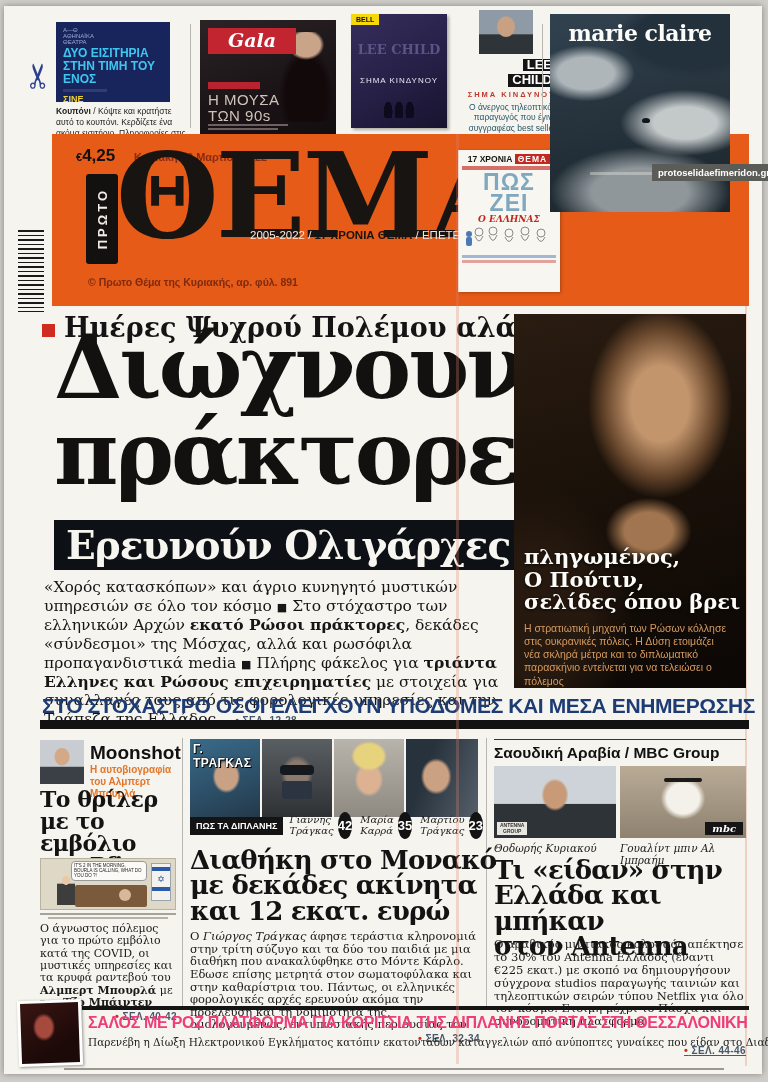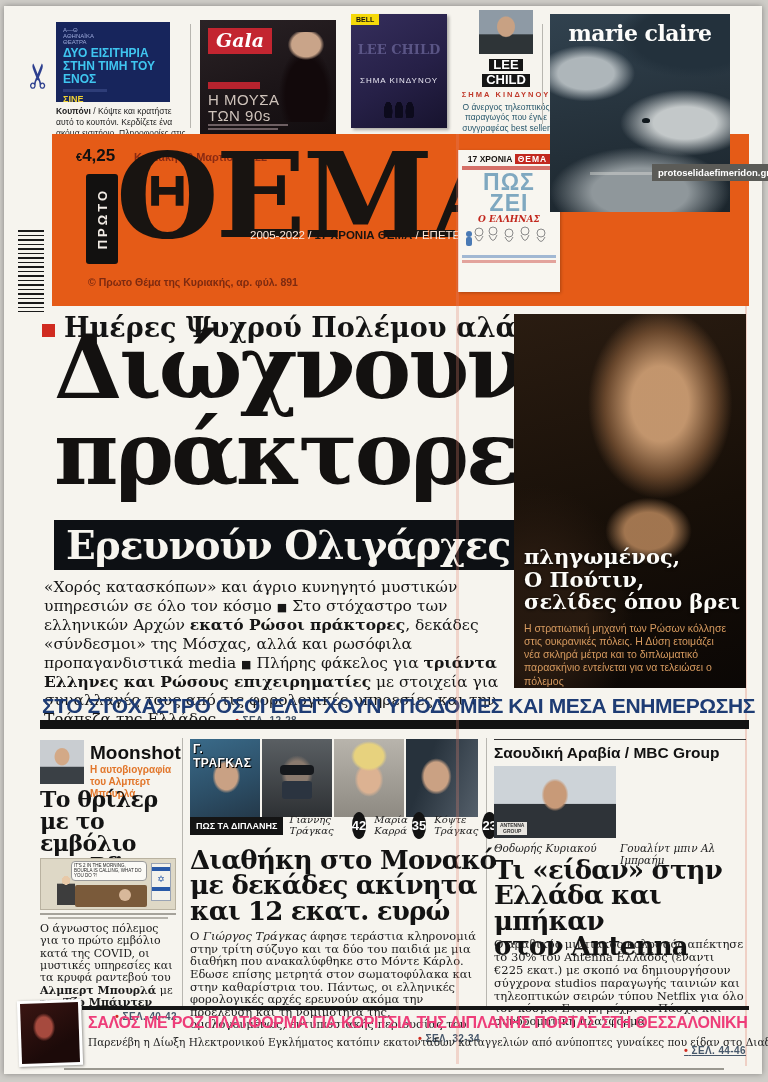--- a/index.html
+++ b/index.html
@@ -31,38 +31,38 @@
     <div style="font-size:9px;font-weight:bold;color:#f0d233;">ΣΙΝΕ</div>
   </div>
   <div class="abs" style="left:52px;top:100px;width:132px;font-size:8.5px;line-height:1.3;color:#222;">
     <b>Κουπόνι</b><span> / Κόψτε και κρατήστε αυτό το κουπόνι. Κερδίζετε ένα ακόμα εισιτήριο. Πληροφορίες στις σελίδες 2, 51</span>
   </div>
 
   <div class="abs vline" style="left:186px;top:18px;height:104px;"></div>
 
   <div class="abs photo" style="left:196px;top:14px;width:136px;height:116px;background:linear-gradient(160deg,#2b2326 0%,#1c1518 55%,#120d0f 100%);">
     <div class="abs" style="left:56%;top:10%;width:60px;height:90px;background:radial-gradient(26px 22px at 50% 14%,#c9a489 55%,transparent 70%),radial-gradient(34px 60px at 50% 70%,#12090b 60%,transparent 80%);"></div>
-    <div class="abs serif" style="left:8px;top:8px;background:#c32530;color:#fff;font-size:19px;font-style:italic;font-weight:bold;padding:1px 8px 3px;">Gala</div>
+    <div class="abs serif" style="left:8px;top:8px;background:#c32530;color:#fff;font-size:19px;font-style:italic;font-weight:bold;padding:1px 20px 3px;">Gala</div>
     <div class="abs" style="left:8px;top:62px;width:52px;height:7px;background:#b7232e;"></div>
     <div class="abs sans" style="left:8px;top:72px;font-size:15px;letter-spacing:.5px;color:#cfc3bb;line-height:1.05;">
       <div>Η ΜΟΥΣΑ</div>
       <div>ΤΩΝ 90s</div>
     </div>
     <div class="abs" style="left:8px;top:104px;width:80px;height:2px;background:#6d5f62;"></div>
     <div class="abs" style="left:8px;top:108px;width:70px;height:2px;background:#6d5f62;"></div>
   </div>
 
   <div class="abs photo" style="left:347px;top:8px;width:96px;height:114px;background:linear-gradient(150deg,#352e5c 0%,#262047 55%,#17132e 100%);box-shadow:2px 2px 3px rgba(0,0,0,.3);">
     <div class="abs" style="left:0;top:0;background:#f5d90a;color:#111;font-size:7px;font-weight:bold;padding:2px 5px;">BELL</div>
     <div class="abs serif" style="left:0;top:28px;width:96px;text-align:center;font-size:13px;font-weight:bold;color:#6f6a9e;opacity:.7;">LEE CHILD</div>
     <div class="abs sans" style="left:0;top:62px;width:96px;text-align:center;font-size:8px;color:#e8e6f2;letter-spacing:1px;">ΣΗΜΑ ΚΙΝΔΥΝΟΥ</div>
     <div class="abs" style="left:30px;top:88px;width:36px;height:16px;background:radial-gradient(6px 14px at 20% 60%,#0c0a1c 70%,transparent 75%),radial-gradient(6px 14px at 50% 60%,#0c0a1c 70%,transparent 75%),radial-gradient(6px 14px at 80% 60%,#0c0a1c 70%,transparent 75%);"></div>
   </div>
 
-  <div class="abs" style="left:452px;top:4px;width:100px;text-align:center;">
+  <div class="abs" style="left:452px;top:4px;width:100px;text-align:right;">
     <div style="margin:0 auto;width:54px;height:44px;background:radial-gradient(14px 16px at 50% 38%,#c8a183 60%,transparent 68%),linear-gradient(#8e9aa5 55%,#2e3437 56%);"></div>
     <div class="sans" style="margin-top:2px;line-height:.95;">
       <span style="display:inline-block;background:#151515;color:#fff;font-size:13px;font-weight:bold;padding:0 4px;">LEE</span><br>
       <span style="display:inline-block;background:#151515;color:#fff;font-size:13px;font-weight:bold;padding:0 4px;">CHILD</span>
     </div>
     <div class="sans" style="margin-top:3px;font-size:7.5px;font-weight:bold;letter-spacing:2px;color:#c0392b;">ΣΗΜΑ ΚΙΝΔΥΝΟΥ</div>
     <div class="sans" style="margin-top:3px;font-size:8.5px;line-height:1.25;color:#27576b;">Ο άνεργος τηλεοπτικός παραγωγός που έγινε συγγραφέας best seller βιβλίων θρίλερ</div>
   </div>
 
   <div class="abs vline" style="left:538px;top:18px;height:100px;"></div>
@@ -196,28 +196,28 @@
   </div>
   <div class="abs photo" style="left:330px;top:733px;width:70px;height:78px;background:radial-gradient(24px 20px at 50% 22%,#e7d27e 60%,transparent 75%),radial-gradient(20px 24px at 50% 52%,#dcb292 55%,transparent 72%),linear-gradient(#b8b4ac,#8e8a82);"></div>
   <div class="abs photo" style="left:402px;top:733px;width:72px;height:78px;background:radial-gradient(22px 26px at 42% 48%,#caa183 55%,transparent 70%),linear-gradient(110deg,#27323c 30%,#55606b 100%);"></div>
 
   <div class="abs" style="left:186px;top:806px;width:288px;display:flex;align-items:center;">
     <div class="sans" style="background:#141414;color:#fff;font-size:9px;font-weight:bold;padding:4px 6px;white-space:nowrap;">ΠΩΣ ΤΑ ΔΙΠΛΑΝΗΣ</div>
     <div class="serif" style="font-size:10px;font-style:italic;line-height:1.05;color:#222;margin-left:6px;">
       <div>Γιάννης</div>
       <div>Τράγκας</div>
     </div>
-    <div class="sans" style="width:27px;height:27px;border-radius:50%;background:#131313;color:#fff;font-size:13px;font-weight:bold;display:flex;align-items:center;justify-content:center;margin-left:18px;">42</div>
+    <div class="sans" style="width:27px;height:27px;border-radius:50%;background:#131313;color:#fff;font-size:13px;font-weight:bold;display:flex;align-items:center;justify-content:center;margin-left:4px;">42</div>
     <div class="serif" style="font-size:10px;font-style:italic;line-height:1.05;color:#222;margin-left:8px;">
       <div>Μαρία</div>
       <div>Καρρά</div>
     </div>
     <div class="sans" style="width:27px;height:27px;border-radius:50%;background:#131313;color:#fff;font-size:13px;font-weight:bold;display:flex;align-items:center;justify-content:center;margin-left:4px;">35</div>
     <div class="serif" style="font-size:10px;font-style:italic;line-height:1.05;color:#222;margin-left:8px;">
-      <div>Κόψτε</div>
+      <div>Μαρτίου</div>
       <div>Τράγκας</div>
     </div>
     <div class="sans" style="width:27px;height:27px;border-radius:50%;background:#131313;color:#fff;font-size:13px;font-weight:bold;display:flex;align-items:center;justify-content:center;margin-left:4px;">23</div>
   </div>
 
   <div class="abs serif" style="left:186px;top:842px;font-size:26px;font-weight:900;letter-spacing:-.8px;line-height:.98;color:#131313;">
     <div>Διαθήκη στο Μονακό</div>
     <div>με δεκάδες ακίνητα</div>
     <div>και 12 εκατ. ευρώ</div>
   </div>
@@ -228,20 +228,24 @@
 
   <div class="abs" style="left:490px;top:733px;width:252px;height:1px;background:#333;"></div>
   <div class="abs sans" style="left:490px;top:738px;font-size:15.5px;font-weight:800;color:#111;">Σαουδική Αραβία / MBC Group</div>
 
   <div class="abs photo" style="left:490px;top:760px;width:122px;height:72px;background:radial-gradient(20px 24px at 50% 40%,#c89a78 55%,transparent 68%),linear-gradient(#cdd3d8 52%,#2e3338 53%);">
     <div class="abs sans" style="left:3px;bottom:3px;background:#e8e6e0;color:#333;font-size:5px;font-weight:bold;line-height:1.1;padding:1px 3px;text-align:center;">
       <div>ANTENNA</div>
       <div>GROUP</div>
     </div>
   </div>
+  <div class="abs photo" style="left:616px;top:760px;width:126px;height:72px;background:radial-gradient(36px 34px at 50% 45%,#f4f1ea 45%,transparent 62%),radial-gradient(16px 20px at 50% 48%,#c89a74 60%,transparent 72%),linear-gradient(#b9ab96,#8e8270);">
+    <div class="abs" style="left:44px;top:12px;width:38px;height:4px;background:#1c1a18;border-radius:2px;"></div>
+    <div class="abs serif" style="right:3px;bottom:3px;background:#151515;color:#fff;font-size:10px;font-style:italic;font-weight:bold;padding:1px 7px;">mbc</div>
+  </div>
   <div class="abs serif" style="left:490px;top:836px;width:122px;font-size:10.5px;font-style:italic;color:#222;">Θοδωρής Κυριακού</div>
   <div class="abs serif" style="left:616px;top:836px;width:126px;font-size:10.5px;font-style:italic;color:#222;">Γουαλίντ μπιν Αλ Ιμπραήμ</div>
 
   <div class="abs serif" style="left:490px;top:852px;font-size:26px;font-weight:900;letter-spacing:-.8px;line-height:.98;color:#131313;">
     <div>Τι «είδαν» στην</div>
     <div>Ελλάδα και μπήκαν</div>
     <div>στον Antenna</div>
   </div>
   <div class="abs serif" style="left:490px;top:932px;width:252px;font-size:11.5px;line-height:1.12;color:#1a1a1a;">
     <span>Ο αραβικός μιντιακός κολοσσός απέκτησε το 30% του Antenna Ελλάδος (έναντι €225 εκατ.) με σκοπό να δημιουργήσουν σύγχρονα studios παραγωγής ταινιών και τηλεοπτικών σειρών τύπου Netflix για όλο τον κόσμο. Ετοιμη μέχρι το Πάσχα και συνδρομητική πλατφόρμα</span>

